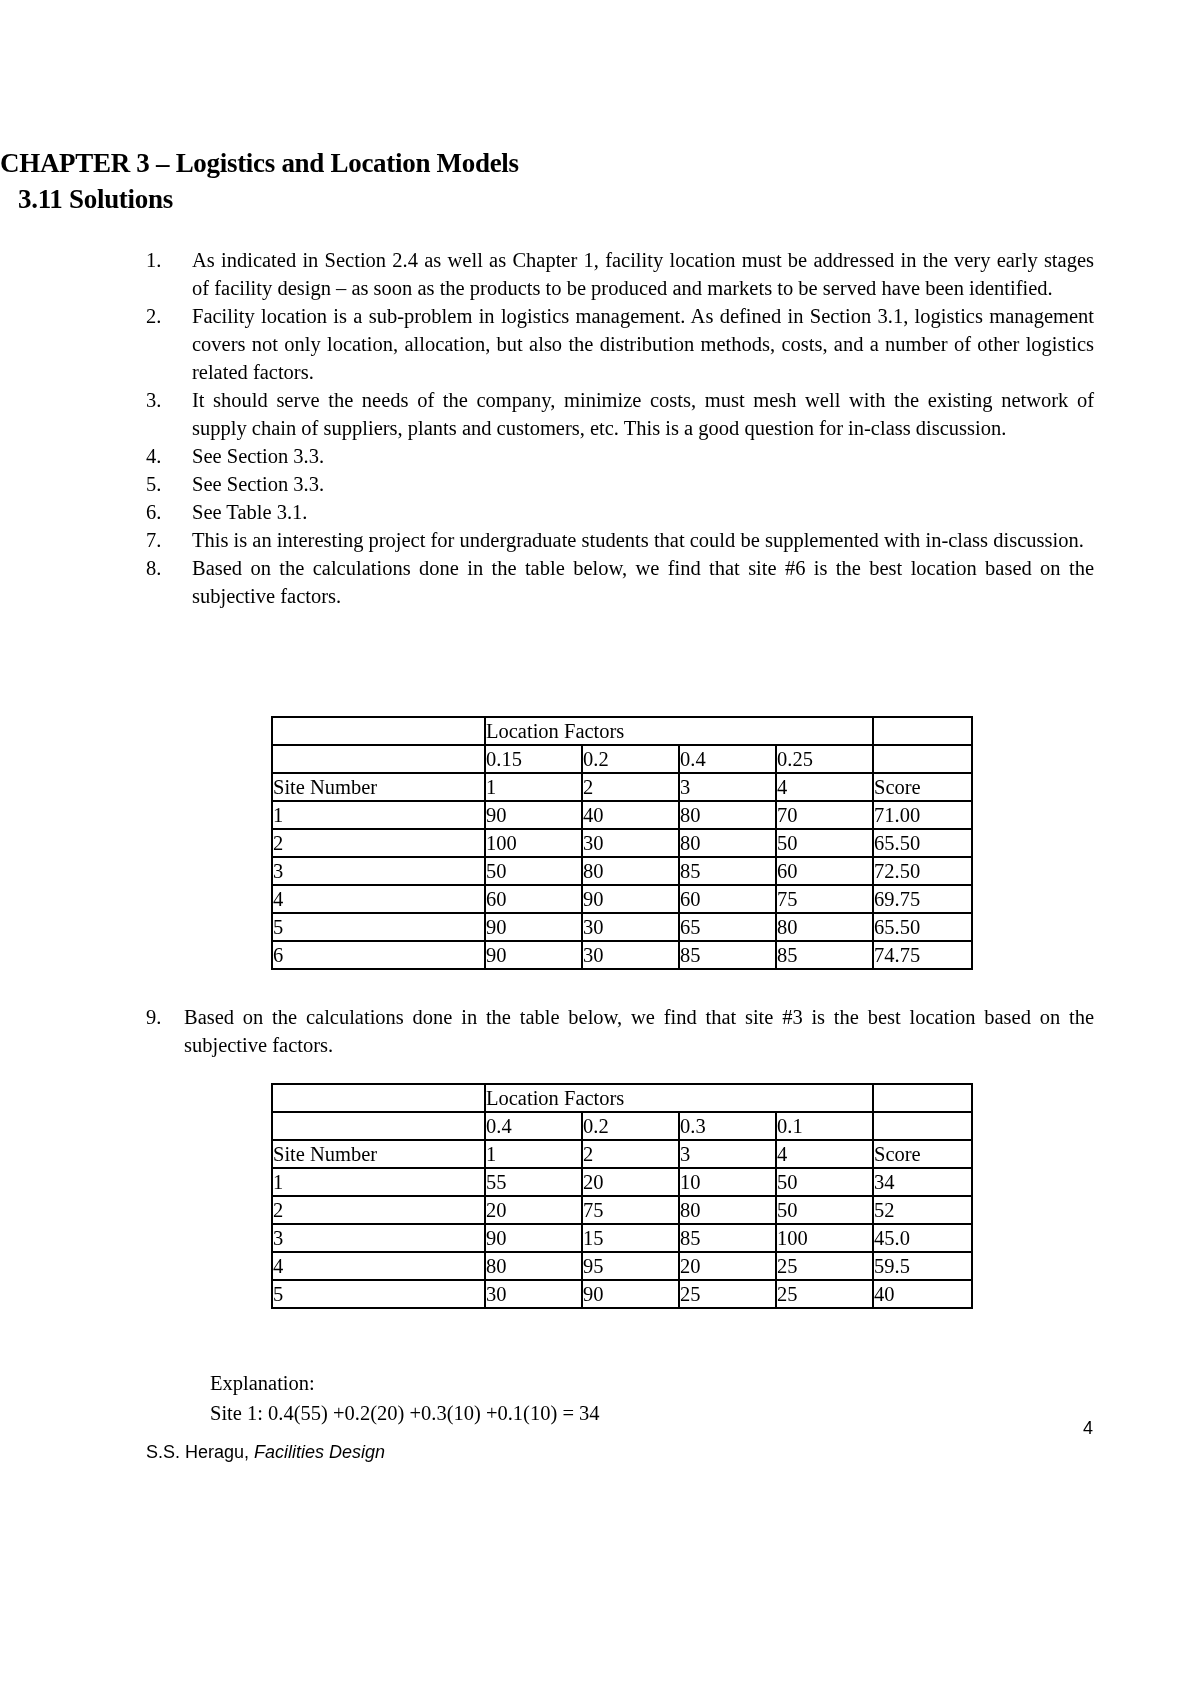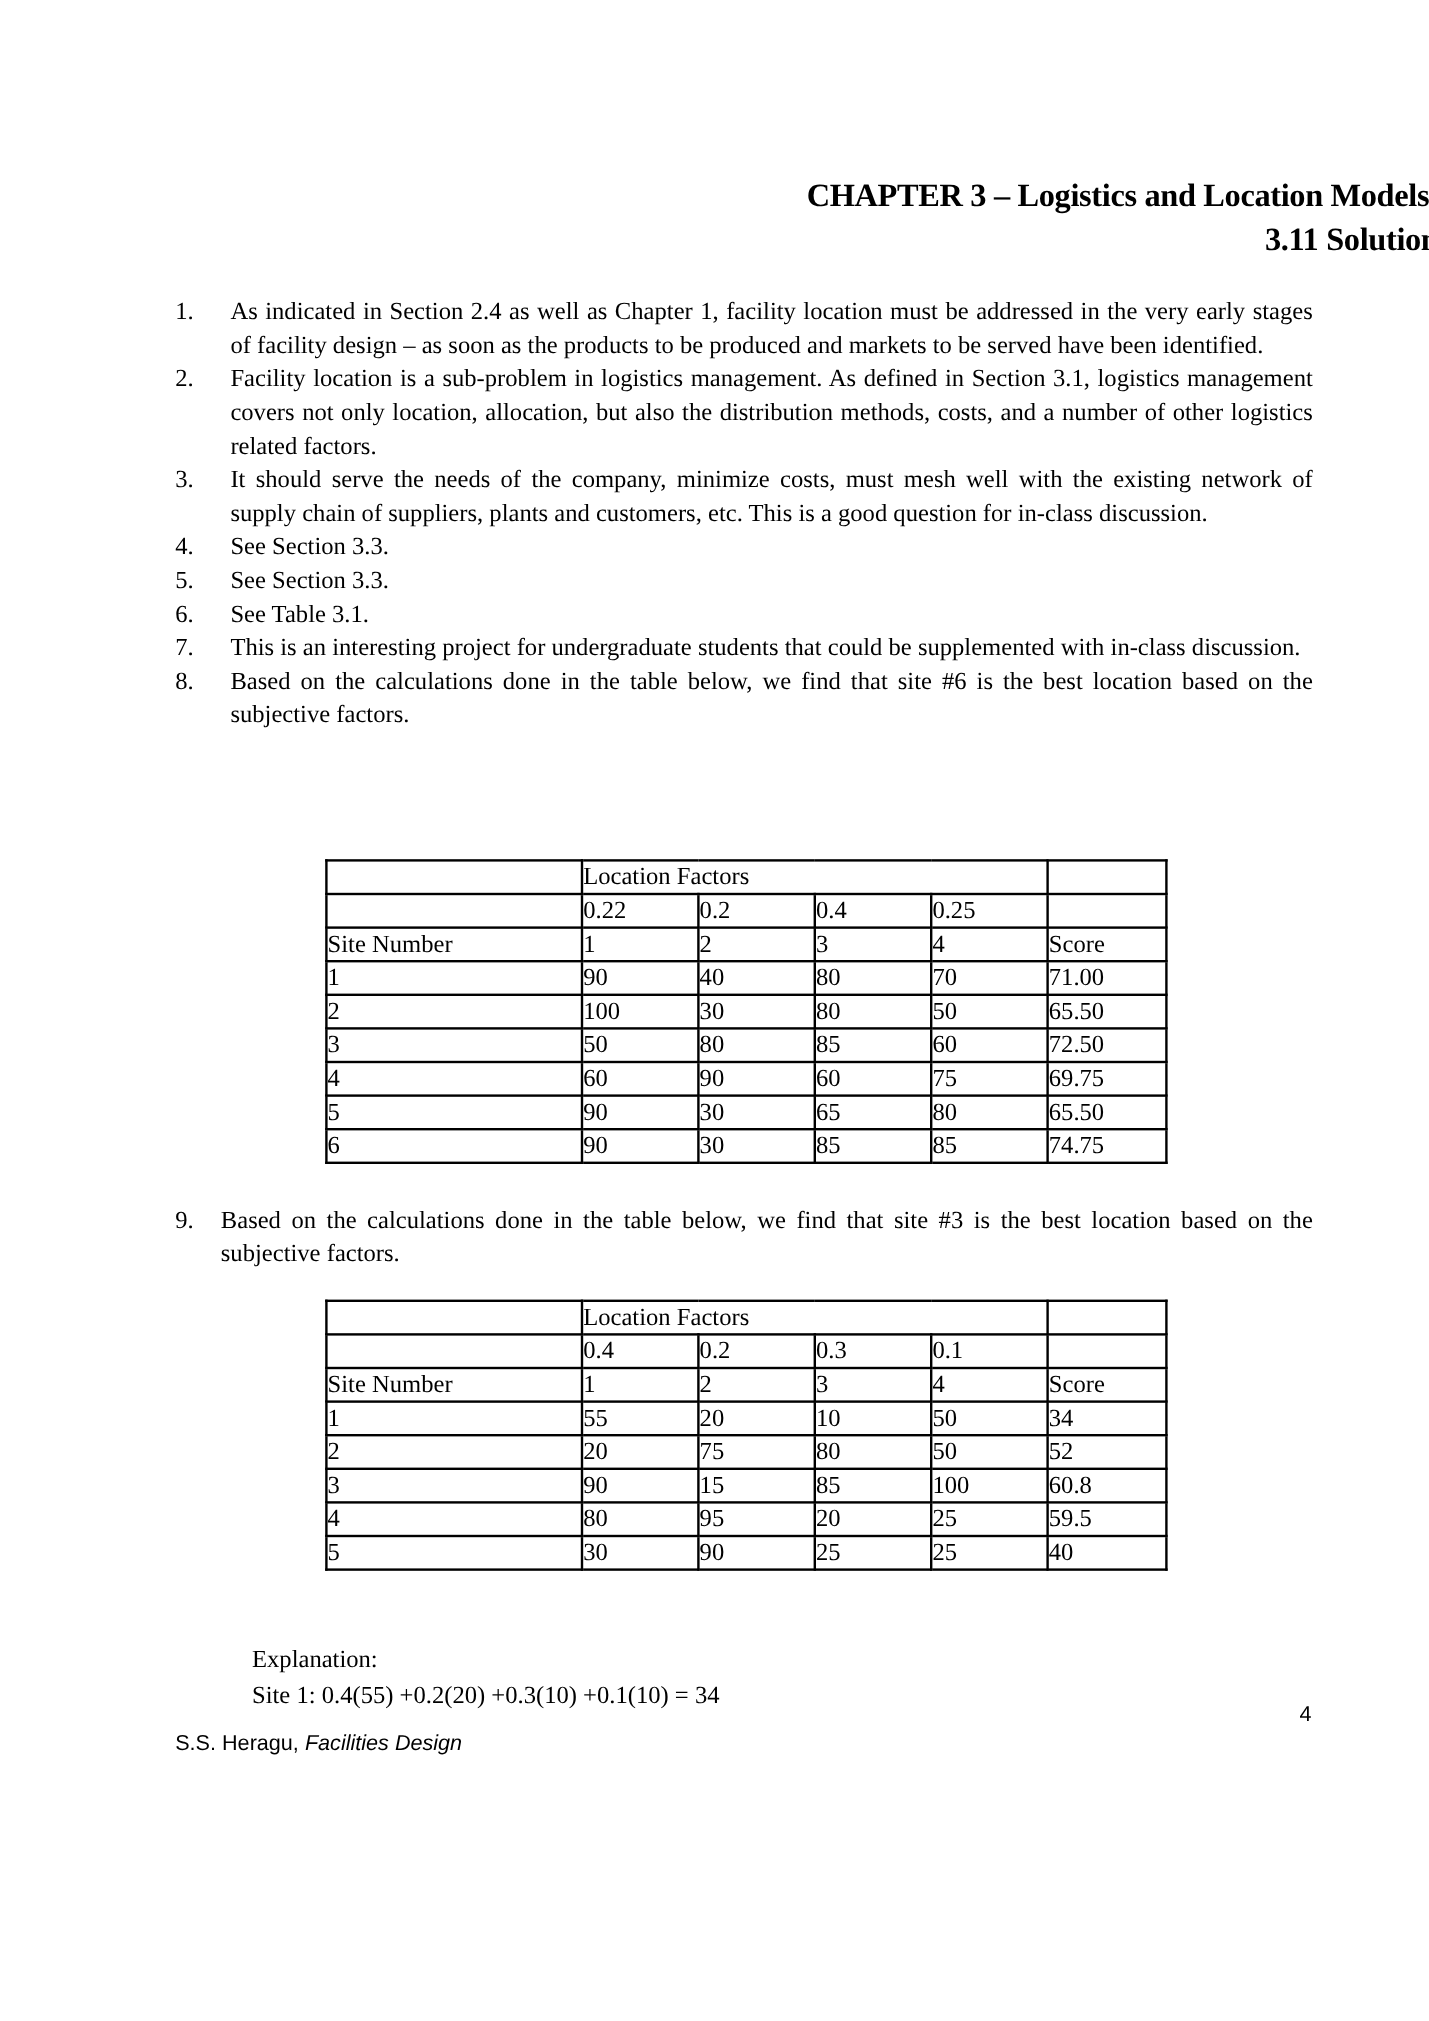--- a/index.html
+++ b/index.html
@@ -1,21 +1,21 @@
 <!DOCTYPE html>
 <html><head>
 <meta charset="utf-8">
 <style>
   html, body { margin: 0; padding: 0; background: #ffffff; }
   body {
     width: 1191px; height: 1684px; position: relative; overflow: hidden;
     font-family: "Liberation Serif", serif; color: #000;
   }
   .title {
-    position: absolute; left: 0; width: 1191px; text-align: right;
+    position: absolute; left: 0; width: 1191px; text-align: left;
     font-weight: bold; font-size: 27px; letter-spacing: -0.3px;
   }
   #t1 { top: 148px; }
   #t2 { top: 184px; padding-left: 18px; }
 
   .list { position: absolute; left: 146px; width: 948px; top: 246px; font-size: 20.5px; line-height: 28px; }
   .li { position: relative; padding-left: 46px; text-align: justify; }
   .li .num { position: absolute; left: 0; top: 0; }
 
   .item9 { position: absolute; left: 146px; width: 948px; top: 1003px; font-size: 20.5px; line-height: 28px; }
@@ -76,21 +76,21 @@
       <col class="cs">
     </colgroup>
   <tbody>
       <tr>
     <td></td>
     <td colspan="4">Location Factors</td>
     <td></td>
   </tr>
   <tr>
     <td></td>
-    <td>0.22</td>
+    <td>0.15</td>
     <td>0.2</td>
     <td>0.4</td>
     <td>0.25</td>
     <td></td>
   </tr>
   <tr>
     <td>Site Number</td>
     <td>1</td>
     <td>2</td>
     <td>3</td>
@@ -198,21 +198,21 @@
         <td class="thin-top">80</td>
         <td class="thin-top">50</td>
         <td class="thin-top">52</td>
   </tr>
   <tr>
     <td>3</td>
         <td>90</td>
         <td>15</td>
         <td>85</td>
         <td>100</td>
-        <td>60.8</td>
+        <td>45.0</td>
   </tr>
   <tr>
     <td>4</td>
         <td>80</td>
         <td>95</td>
         <td>20</td>
         <td>25</td>
         <td>59.5</td>
   </tr>
   <tr>

